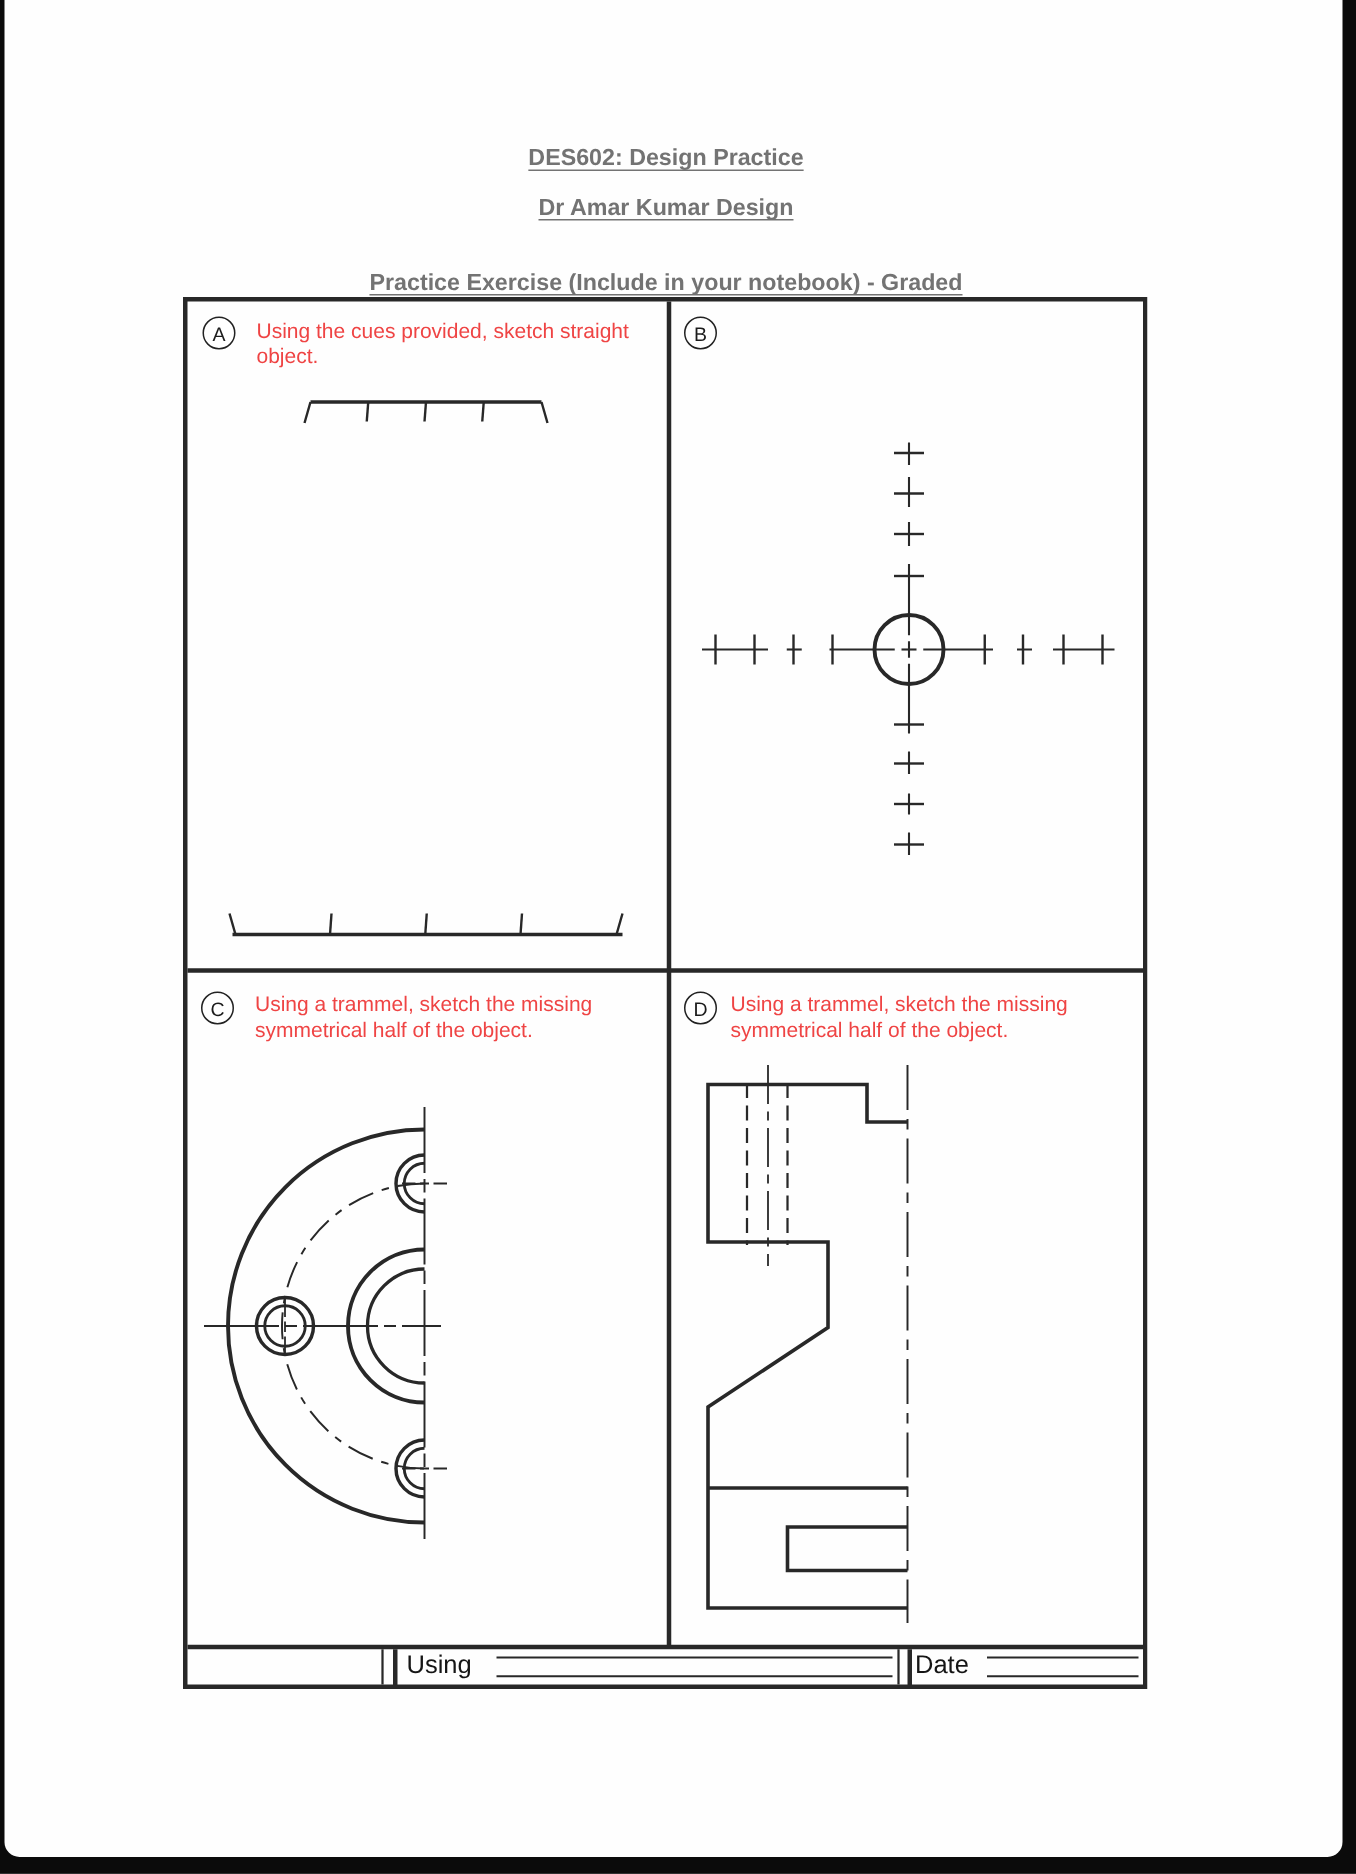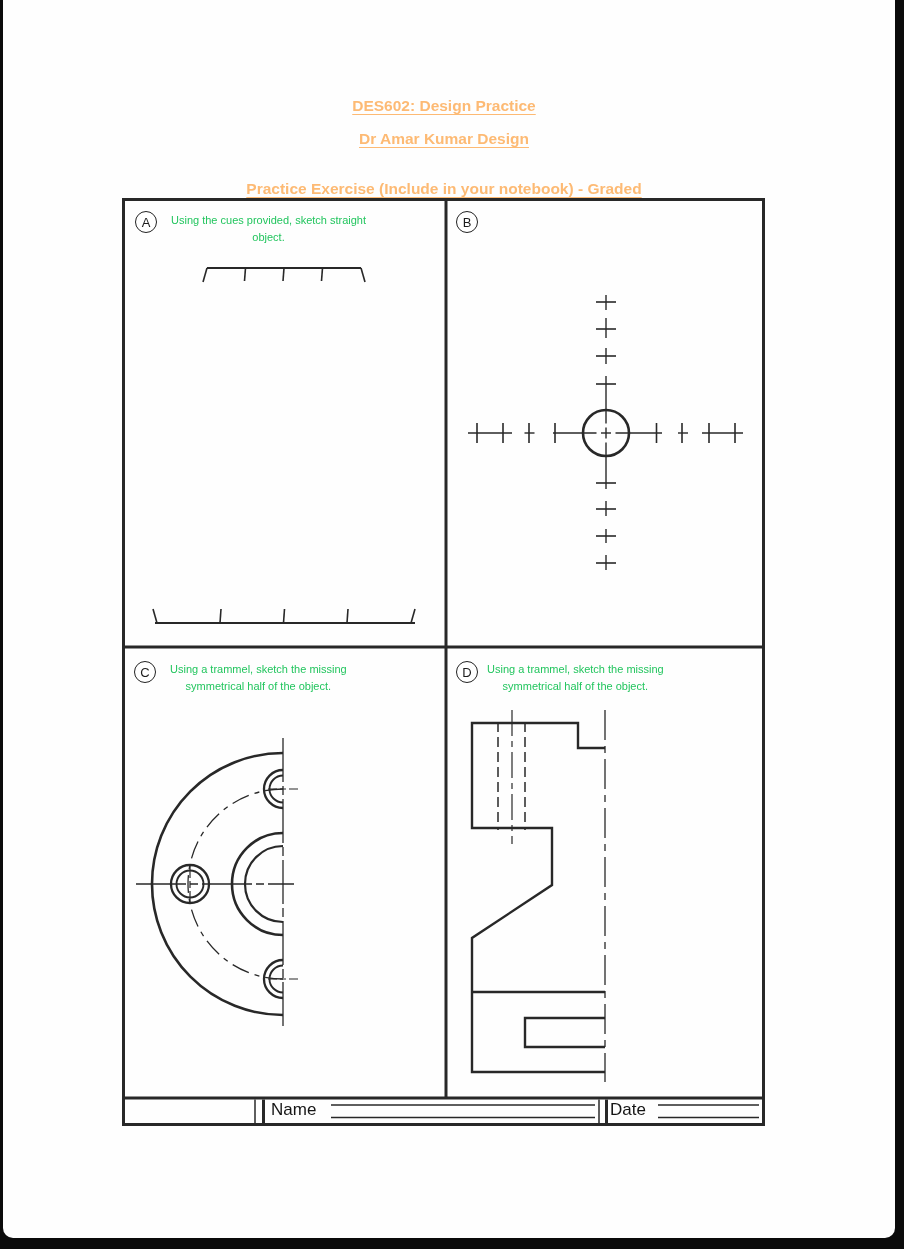--- a/index.html
+++ b/index.html
@@ -1,28 +1,28 @@
 <!DOCTYPE html>
 <html><head>
 <meta charset="utf-8">
 <style>
   html,body{margin:0;padding:0;background:#000;}
   .canvas{position:relative;width:904px;height:1249px;background:#0b0b0b;overflow:hidden;
           font-family:"Liberation Sans", sans-serif;}
   .sheet{position:absolute;left:3px;top:0;width:892px;height:1238px;background:#fefefe;
          border-radius:0 0 10px 10px;}
   .titles{position:absolute;left:0;top:0;width:888px;text-align:center;}
-  .title{position:absolute;left:0;width:100%;font-weight:bold;font-size:15.5px;color:#fdba74;
+  .title{position:absolute;left:0;width:100%;font-weight:bold;font-size:15.5px;color:#737373;
          text-decoration:underline;text-underline-offset:3px;}
   .t1{top:97px;} .t2{top:130px;} .t3{top:180px;}
   .grid-svg{position:absolute;left:122px;top:198px;}
   .badge{position:absolute;width:22px;height:22px;border:1.7px solid #222;border-radius:50%;
          box-sizing:border-box;display:flex;align-items:center;justify-content:center;
          font-size:13px;color:#1c1c1c;background:#fff;}
-  .caption{position:absolute;font-size:11px;line-height:16.5px;color:#22c55e;text-align:center;}
+  .caption{position:absolute;font-size:14px;line-height:16.5px;color:#ef4444;}
   .flabel{position:absolute;font-size:17px;color:#151515;}
   svg line, svg path, svg circle, svg rect{stroke:#282828;}
 </style>
 </head>
 <body>
 
 <div class="canvas">
   <div class="sheet"></div>
 
   <div class="titles">
@@ -157,15 +157,15 @@
   </div>
   <div class="caption" style="left:170px;top:661px;">
     <div>Using a trammel, sketch the missing</div>
     <div>symmetrical half of the object.</div>
   </div>
   <div class="caption" style="left:487px;top:661px;">
     <div>Using a trammel, sketch the missing</div>
     <div>symmetrical half of the object.</div>
   </div>
 
-  <div class="flabel" style="left:271px;top:1100px;">Name</div>
+  <div class="flabel" style="left:271px;top:1100px;">Using</div>
   <div class="flabel" style="left:610px;top:1100px;">Date</div>
 </div>
 
 </body></html>

